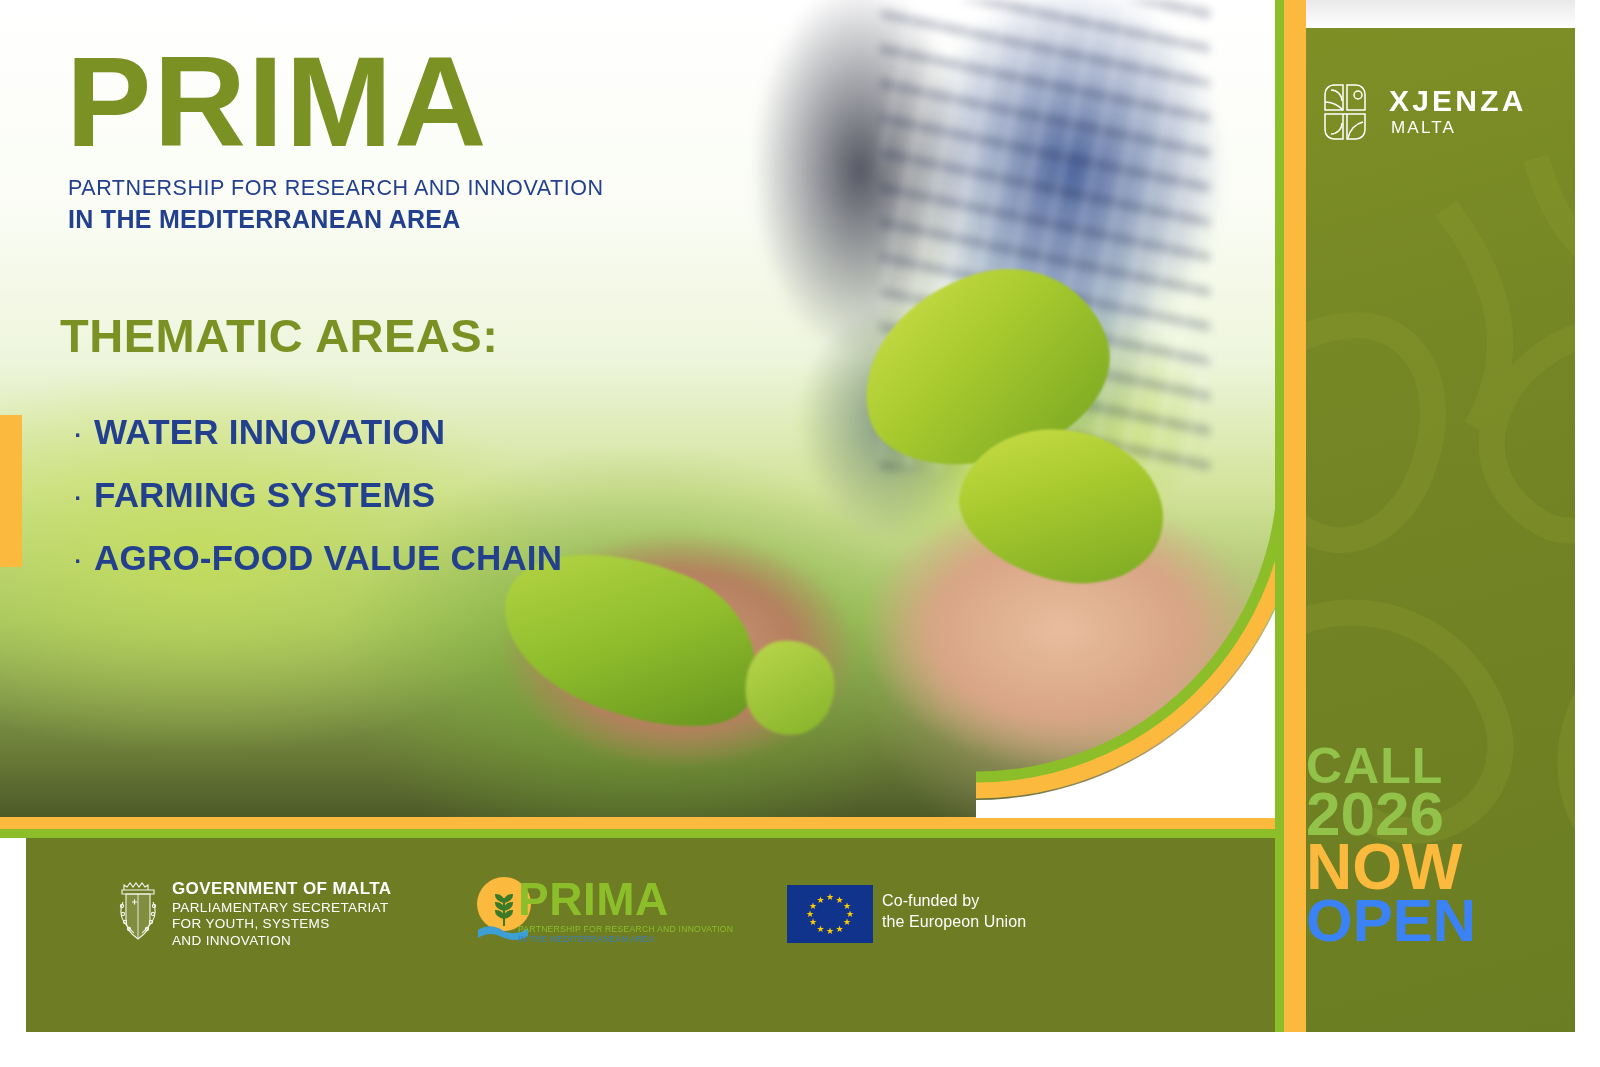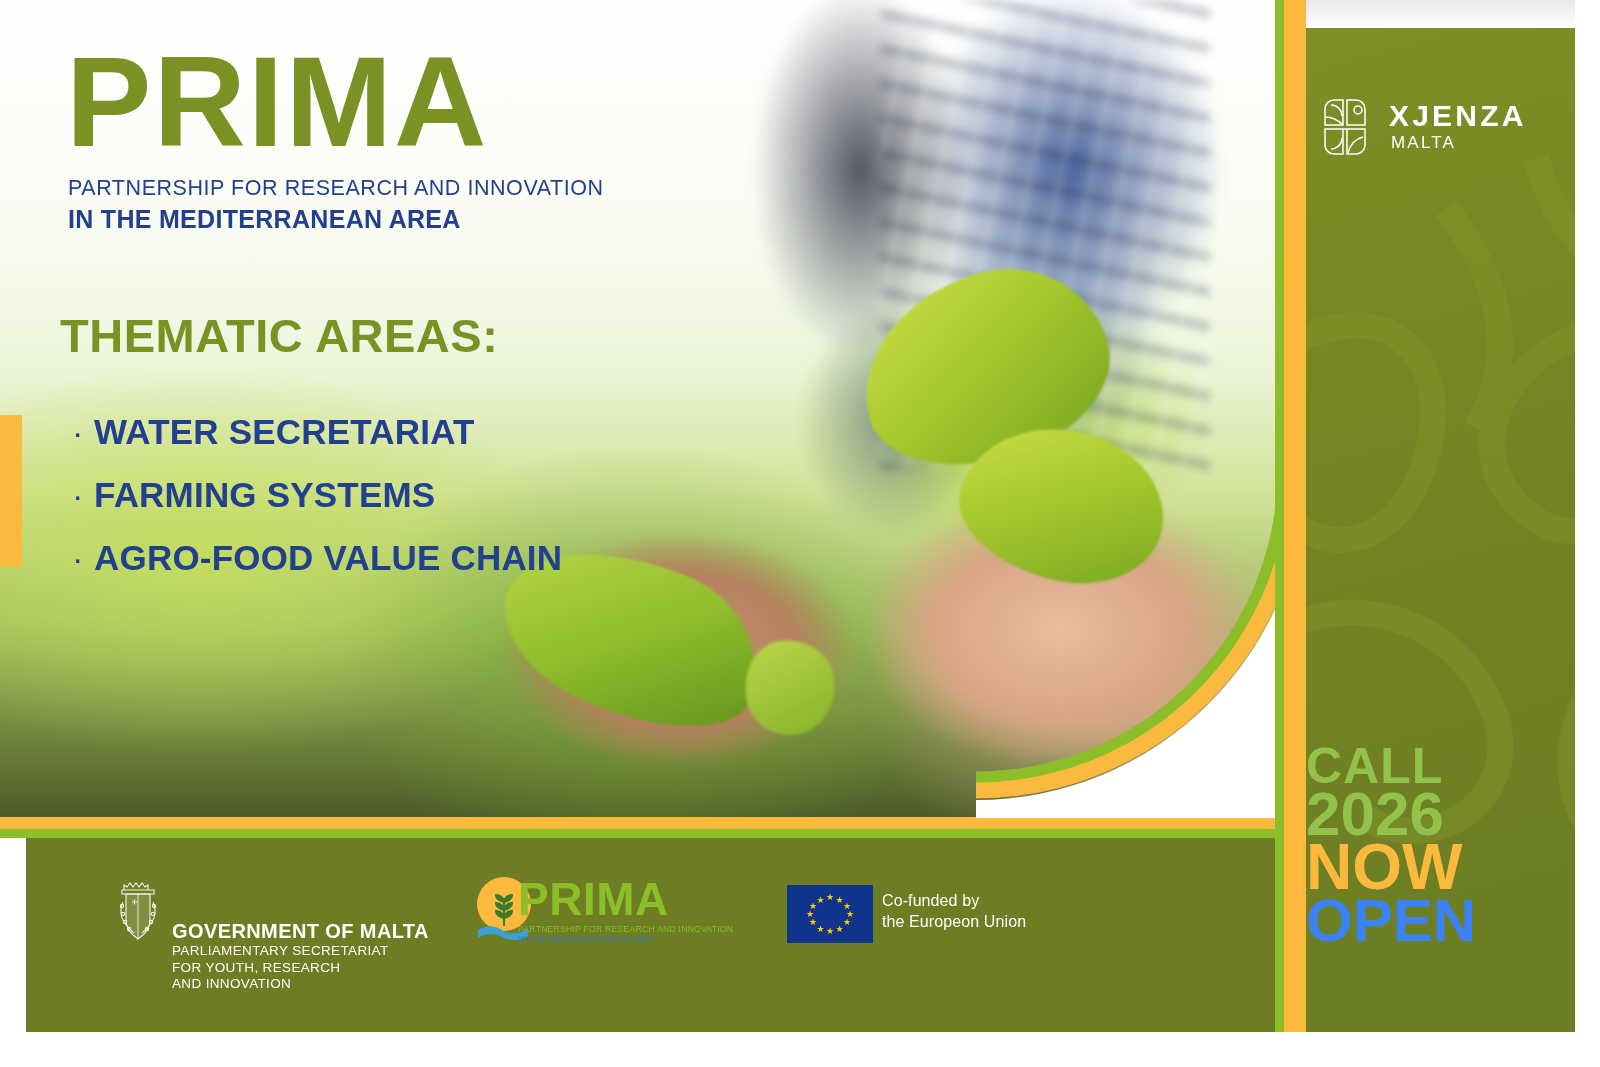--- a/index.html
+++ b/index.html
@@ -83,21 +83,21 @@
 
   
   .stripe-orange { position:absolute; left:0; top:817px; width:1290px; height:12px; background:#FBBA3E; }
   .stripe-green  { position:absolute; left:0; top:829px; width:1290px; height:9px; background:#8CBE2A; }
   .footer { position:absolute; left:26px; top:838px; width:1264px; height:194px;
     background:#6E7C23; }
 
   
   .malta-arms { position:absolute; left:110px; top:872px; width:56px; height:72px; }
   .gov-text { position:absolute; left:172px; top:879px; color:#ffffff; line-height:1.22; }
-  .gov-text .l1 { font-size:20px; font-weight:700; letter-spacing:.4px;margin-top:40px; }
+  .gov-text .l1 { font-size:17px; font-weight:700; letter-spacing:.4px; }
   .gov-text .l2, .gov-text .l3, .gov-text .l4 { font-size:13.5px; font-weight:400; letter-spacing:.35px; }
 
   
   .prima-mark { position:absolute; left:468px; top:872px; width:72px; height:72px; }
   .prima-ftxt { position:absolute; left:518px; top:876px; }
   .prima-ftxt .big { font-size:46px; font-weight:700; color:#8CBE2A; letter-spacing:.5px; line-height:1; }
   .prima-ftxt .s1 { font-size:8.6px; color:#8CBE2A; letter-spacing:.25px; margin-top:2px; }
   .prima-ftxt .s2 { font-size:8.6px; color:#3B7FBF; letter-spacing:.25px; }
 
   
@@ -112,21 +112,21 @@
     background:#8CBE2A; }
   .panel-accent-orange { position:absolute; left:1284px; top:0; width:22px; height:1032px;
     background:#FBBA3E; }
   .panel { position:absolute; left:1306px; top:28px; width:269px; height:1004px;
     background:linear-gradient(165deg,#7E8F26 0%, #728424 45%, #6B7D22 100%);
     overflow:hidden; }
   .panel-top-white { position:absolute; left:1306px; top:0; width:269px; height:28px;
     background:linear-gradient(180deg,#e9e9e9 0%, #ffffff 100%); }
   .panel-watermark { position:absolute; inset:0; opacity:.5; }
 
-  .xjenza { position:absolute; left:1313px; top:91px; width:240px; height:74px; }
+  .xjenza { position:absolute; left:1313px; top:76px; width:240px; height:74px; }
   .xjenza-mark { position:absolute; left:0; top:4px; width:64px; height:64px; }
   .xjenza-name { position:absolute; left:76px; top:8px; font-size:30px; font-weight:700;
     color:#ffffff; letter-spacing:3.2px; }
   .xjenza-malta { position:absolute; left:78px; top:42px; font-size:17px; font-weight:400;
     color:#ffffff; letter-spacing:2.2px; }
 
   .call-block { position:absolute; left:1306px; top:745px; width:250px; text-align:left; }
   .call-word { font-size:50px; font-weight:700; color:#93C24A; line-height:.84; letter-spacing:1px; }
   .call-year { font-size:62px; font-weight:700; color:#93C24A; line-height:.86; letter-spacing:0px; }
   .call-now  { font-size:64px; font-weight:700; color:#FBBA3E; line-height:.86; letter-spacing:0px; }
@@ -151,21 +151,21 @@
   <div class="left-tab"></div>
 
   <div class="prima-title">PRIMA</div>
   <div class="prima-sub1">PARTNERSHIP FOR RESEARCH AND INNOVATION</div>
   <div class="prima-sub2">IN THE MEDITERRANEAN AREA</div>
 
   <div class="thematic">THEMATIC AREAS:</div>
   <div class="areas">
     <div class="area-row">
       <span class="area-dot">·</span>
-      <span class="area-text">WATER SECRETARIAT</span>
+      <span class="area-text">WATER INNOVATION</span>
     </div>
     <div class="area-row">
       <span class="area-dot">·</span>
       <span class="area-text">FARMING SYSTEMS</span>
     </div>
     <div class="area-row">
       <span class="area-dot">·</span>
       <span class="area-text">AGRO-FOOD VALUE CHAIN</span>
     </div>
   </div>
@@ -189,21 +189,21 @@
         <circle cx="19" cy="57" r="1.6"></circle>
       <circle cx="44" cy="34" r="1.6"></circle>
         <circle cx="43" cy="42" r="1.6"></circle>
       <circle cx="41" cy="50" r="1.6"></circle>
         <circle cx="37" cy="57" r="1.6"></circle>
     </g>
   </svg>
   <div class="gov-text">
     <div class="l1">GOVERNMENT OF MALTA</div>
     <div class="l2">PARLIAMENTARY SECRETARIAT</div>
-    <div class="l3">FOR YOUTH, RESEARCH</div>
+    <div class="l3">FOR YOUTH, SYSTEMS</div>
     <div class="l4">AND INNOVATION</div>
   </div>
 
   <svg class="prima-mark" viewBox="0 0 72 72">
     <circle cx="36" cy="32" r="27" fill="#FBBA3E"></circle>
     <g stroke="#3C7A2A" stroke-width="2" fill="none">
       <path d="M36 54V26"></path>
       <path d="M36 30c-5-1-8-4-8-7 4 0 7 3 8 7z" fill="#3C7A2A"></path>
       <path d="M36 30c5-1 8-4 8-7-4 0-7 3-8 7z" fill="#3C7A2A"></path>
       <path d="M36 38c-5-1-8-4-8-7 4 0 7 3 8 7z" fill="#3C7A2A"></path>

